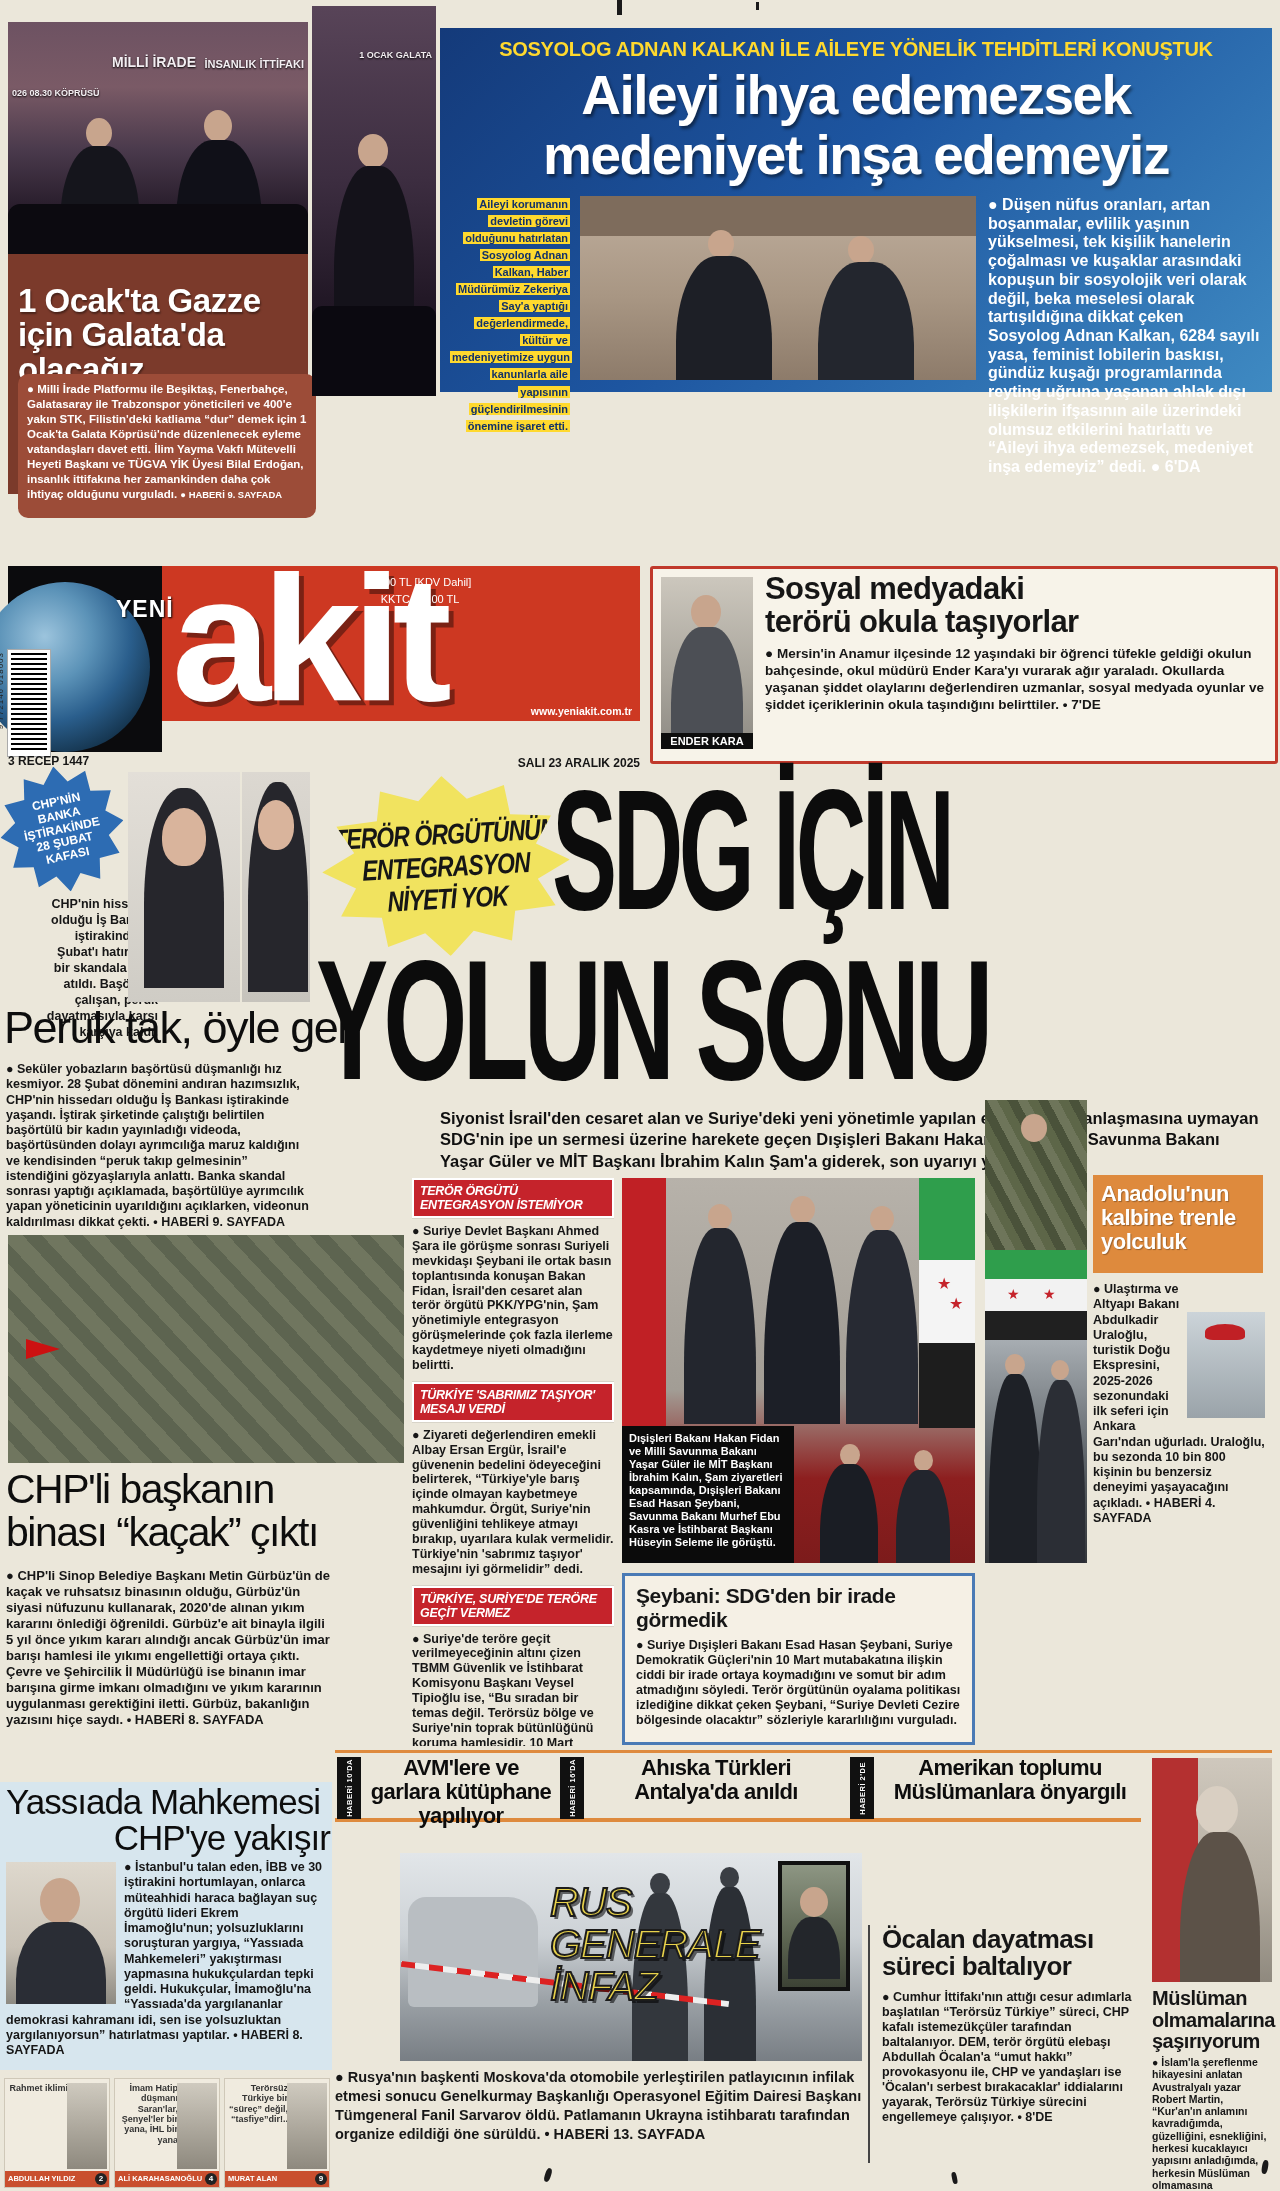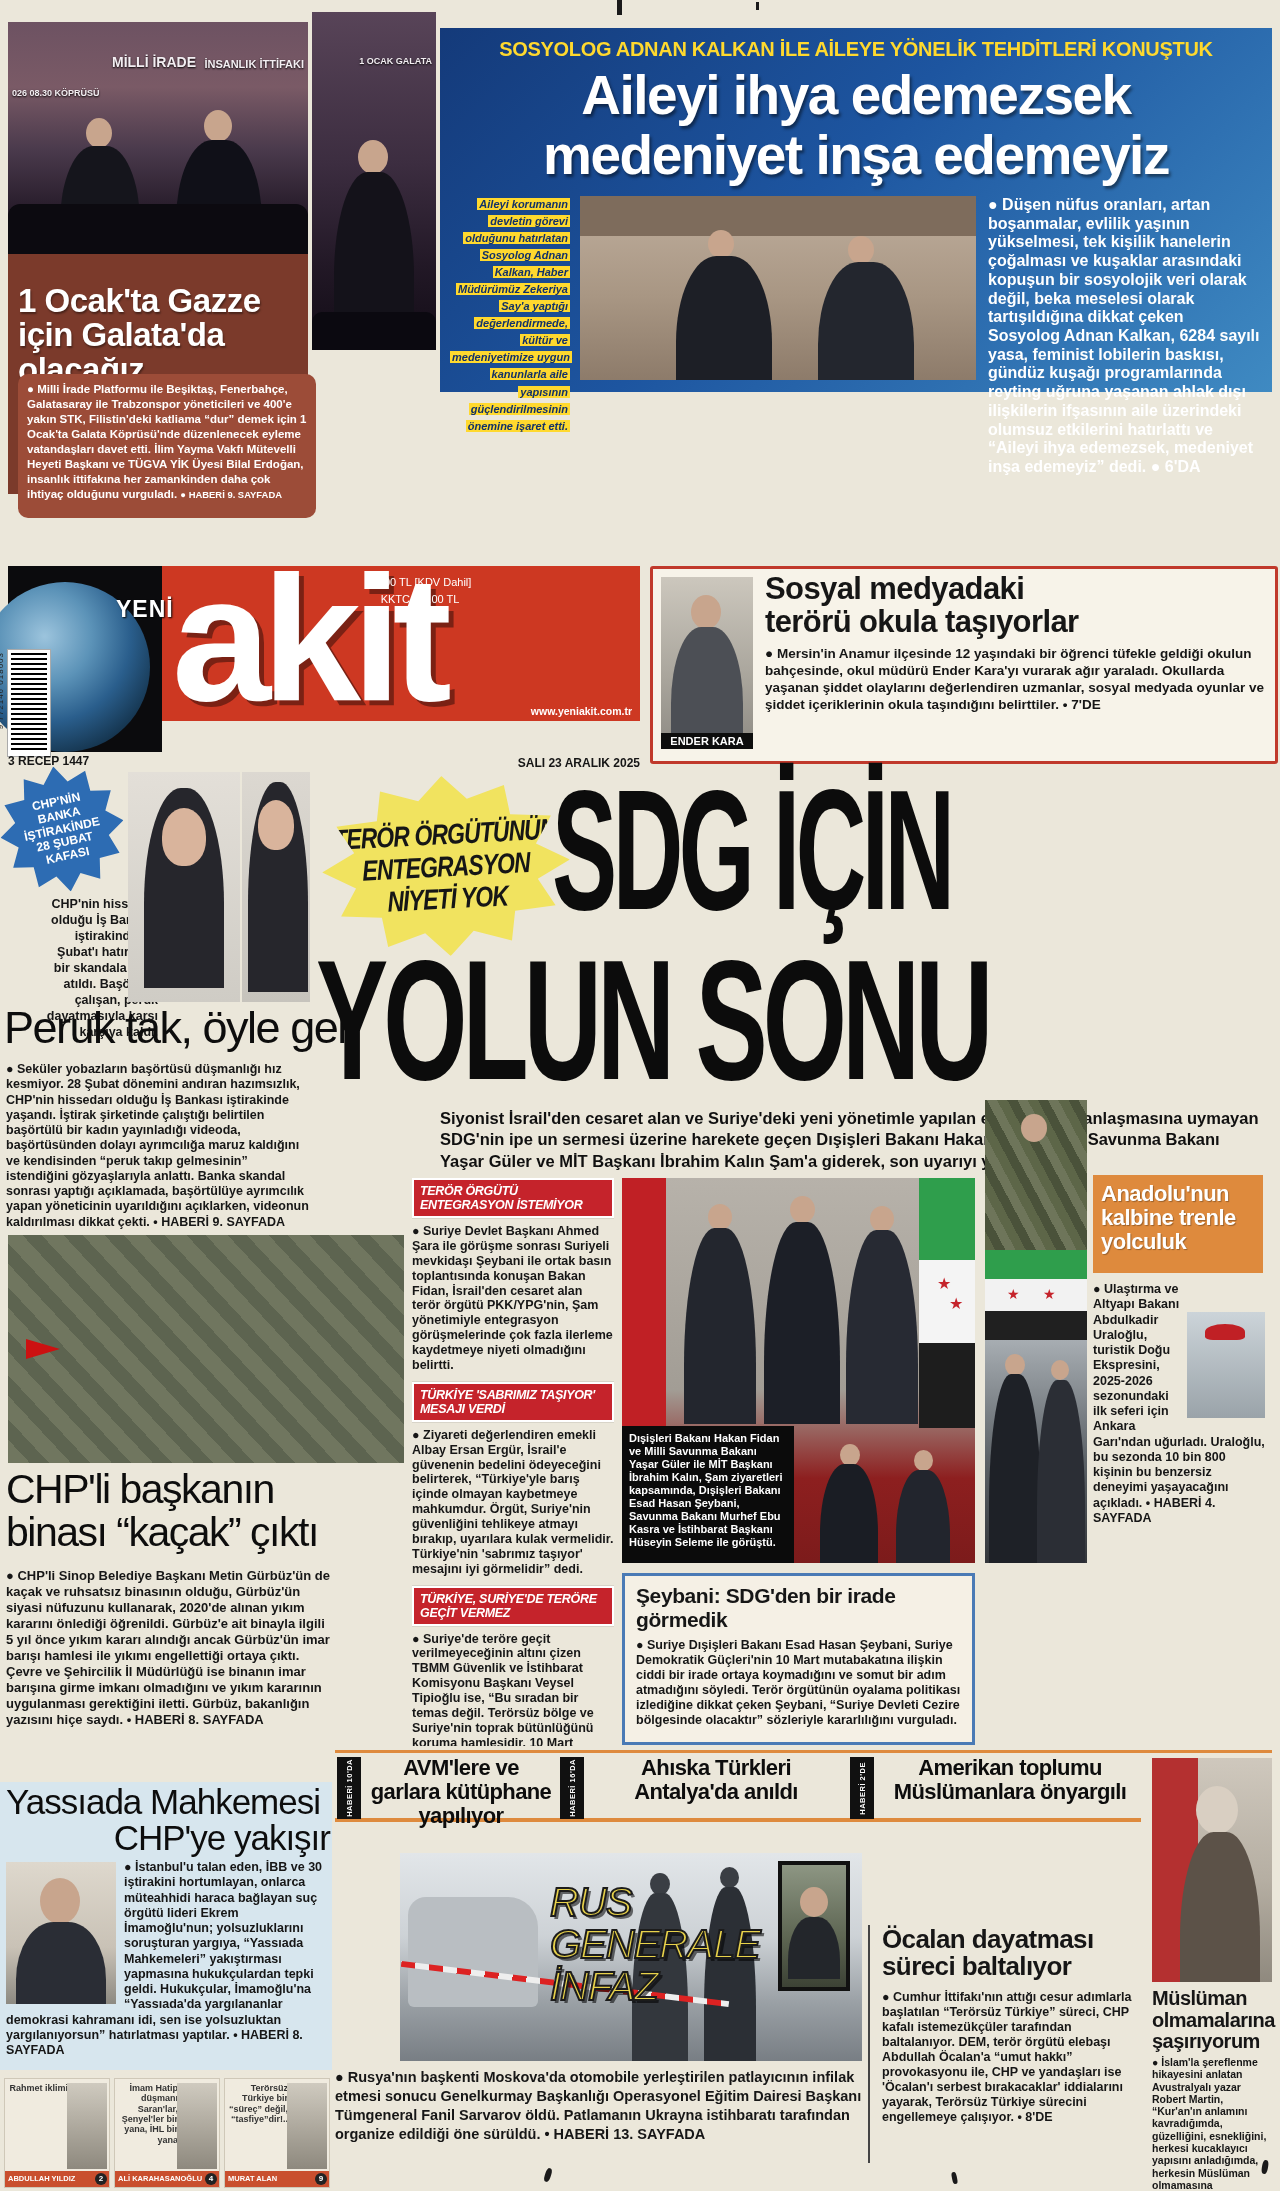--- a/index.html
+++ b/index.html
@@ -13,32 +13,32 @@
   
   .gaza-wrap{left:8px;top:22px;width:300px;height:472px;background:#7b3a2b;}
   .gaza-photo{left:0;top:0;width:300px;height:232px;
       background:linear-gradient(180deg,#6d5262 0%,#7a5a66 28%,#4a3a4c 55%,#2b1f2e 78%,#17101b 100%);}
   .gaza-label{position:absolute;color:#f3eef2;font-weight:700;text-shadow:0 1px 2px #000;}
   .gaza-hl{left:10px;top:240px;width:286px;color:#fff;font-size:33px;font-weight:700;
       line-height:1.04;letter-spacing:-.5px;text-shadow:1px 2px 2px rgba(0,0,0,.4);}
   .gaza-body{left:10px;top:352px;width:280px;height:128px;background:#9c4c38;border-radius:10px;
       padding:8px 9px;color:#fff;font-size:11.5px;font-weight:700;line-height:1.3;}
   
-  .side-photo{left:312px;top:12px;width:124px;height:338px;
+  .side-photo{left:312px;top:6px;width:124px;height:390px;
       background:linear-gradient(180deg,#584458 0%,#3c2d40 45%,#221826 75%,#120c16 100%);}
   
   .family-box{left:440px;top:28px;width:832px;height:364px;
       background:linear-gradient(135deg,#143a7a 0%,#1d55a0 45%,#3f8ac2 100%);}
   .family-kicker{left:0;top:10px;width:100%;text-align:center;color:#ffd92e;
       font-size:20px;font-weight:700;letter-spacing:-.3px;}
   .family-hl{left:0;width:100%;text-align:center;color:#fff;font-weight:700;font-size:55px;
       line-height:1;letter-spacing:-1.5px;text-shadow:2px 3px 3px rgba(0,0,0,.45);}
   .family-note{left:10px;top:168px;width:120px;text-align:right;font-size:11px;font-weight:700;
       line-height:1.55;color:#123168;}
-  .family-note span{background:#ffd92e;padding:0 2px;box-decoration-break:clone;font-style:italic;-webkit-box-decoration-break:clone;}
+  .family-note span{background:#ffd92e;padding:0 2px;box-decoration-break:clone;-webkit-box-decoration-break:clone;}
   .family-photo{left:140px;top:168px;width:396px;height:184px;
       background:linear-gradient(180deg,#bfae9d 0%,#a89683 55%,#8d7b6a 100%);}
   .family-body{left:548px;top:168px;width:272px;height:186px;color:#fff;font-size:16px;
       font-weight:700;line-height:1.17;}
   
   .logo-black{left:8px;top:566px;width:154px;height:186px;background:#0b0b0d;}
   .globe{position:absolute;left:-28px;top:16px;width:170px;height:170px;border-radius:50%;
       background:radial-gradient(circle at 38% 32%,#9cc4dd 0%,#5c93b8 30%,#2a5e8c 55%,#15354f 78%,#0b2033 100%);}
   .yeni{left:116px;top:596px;color:#fff;font-size:23px;font-weight:700;letter-spacing:1px;
       text-shadow:1px 1px 2px #000;z-index:5;}

